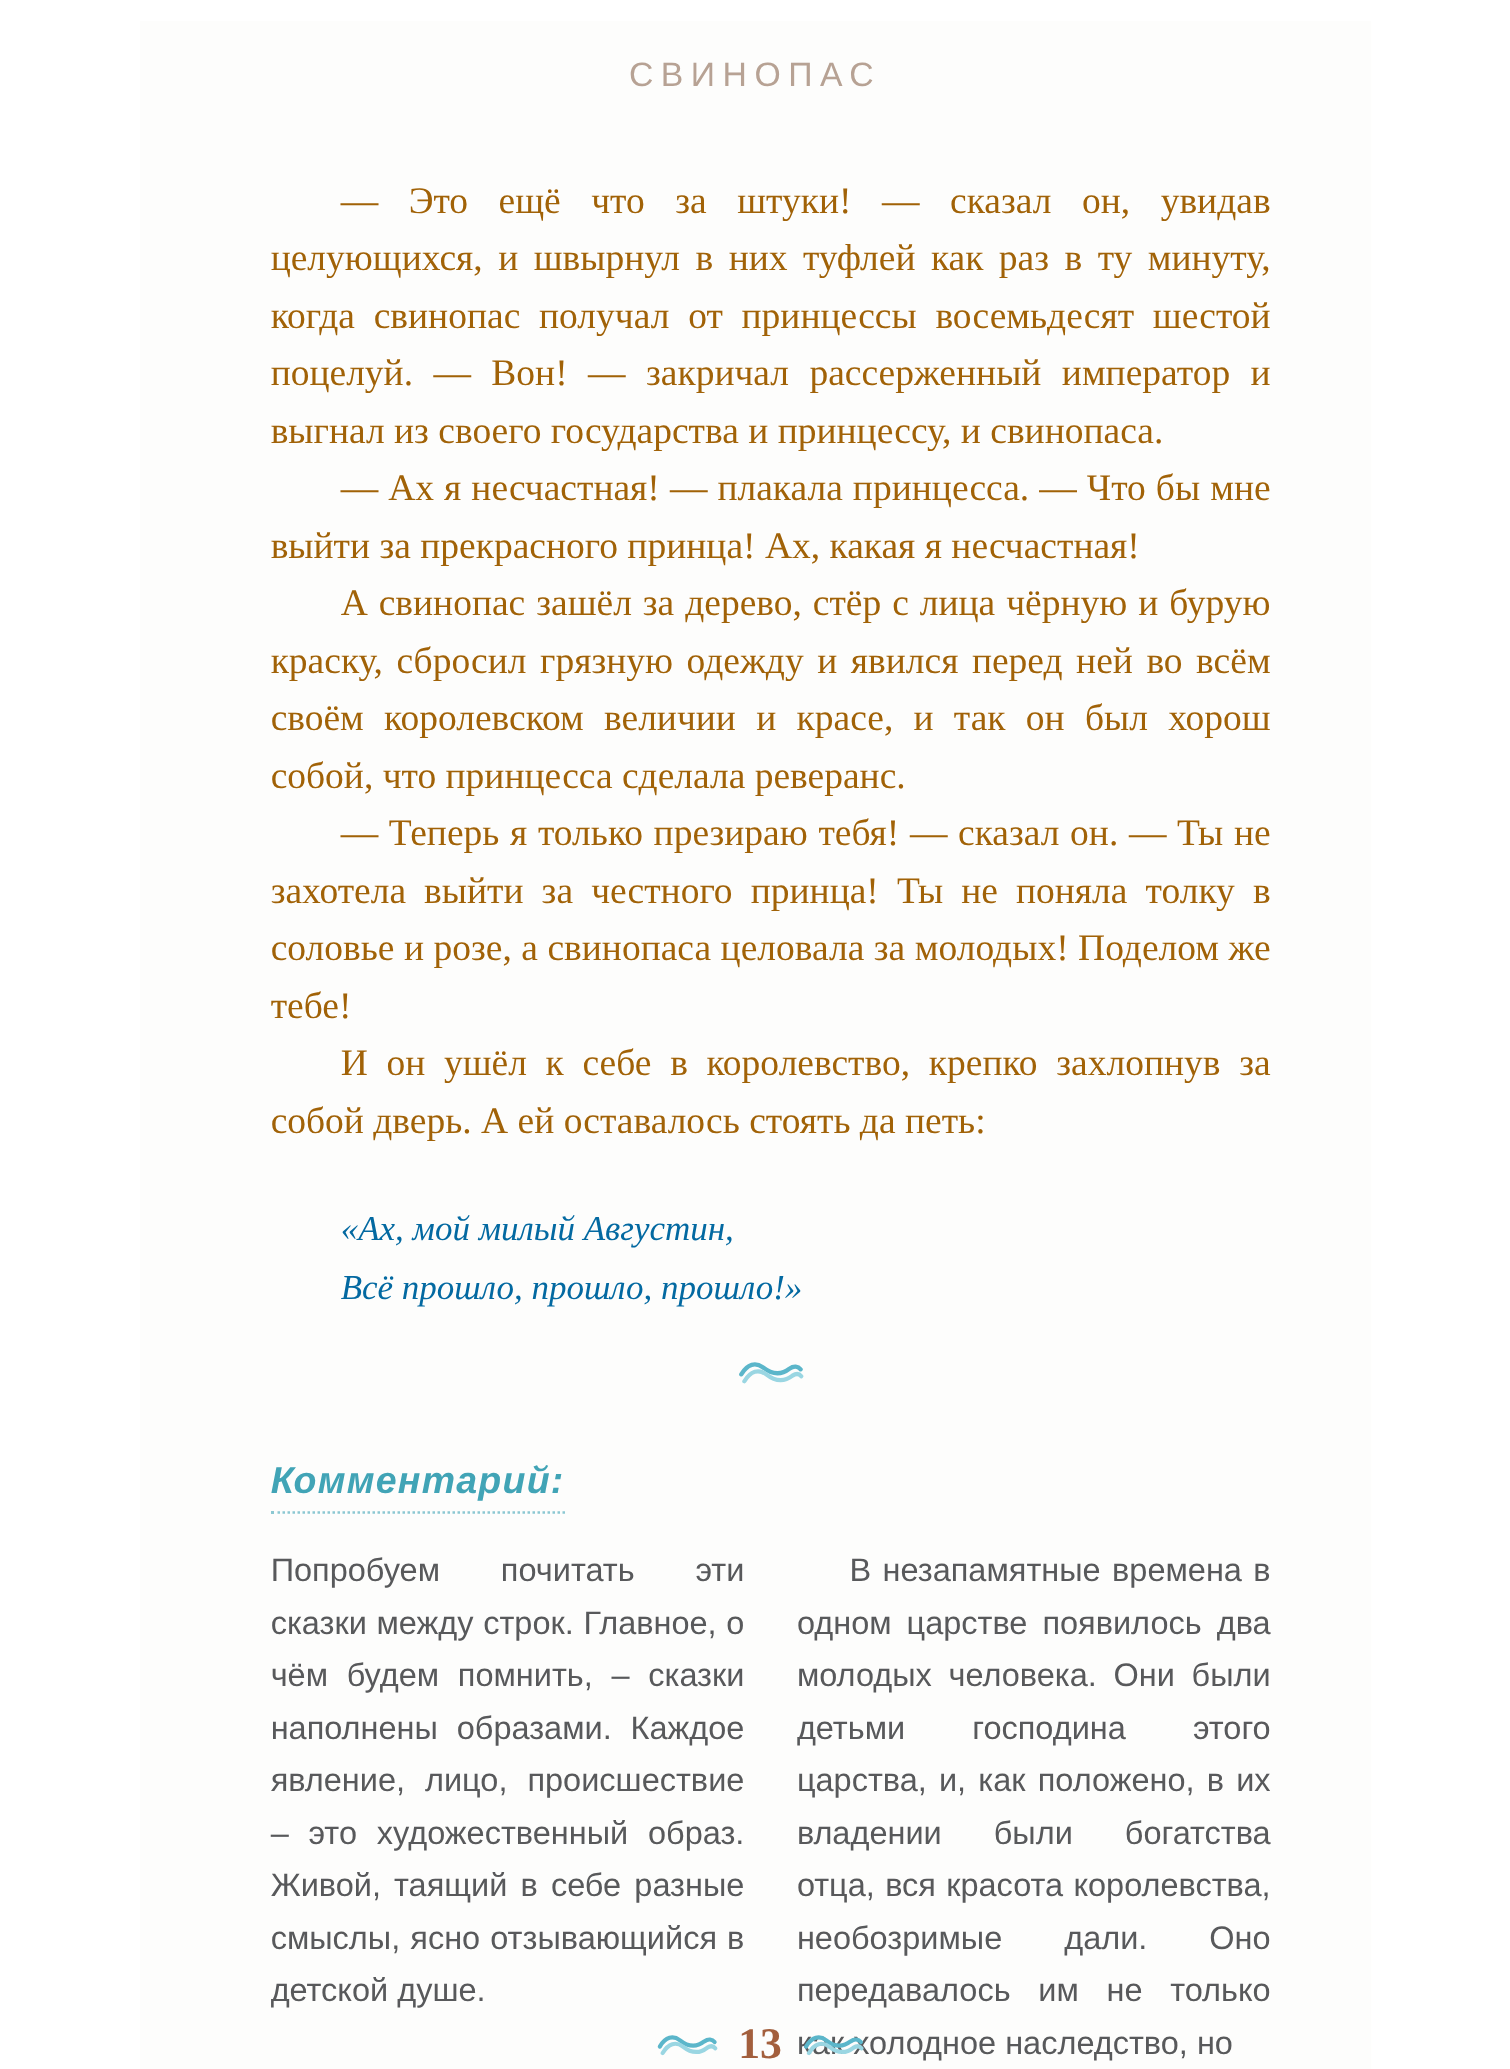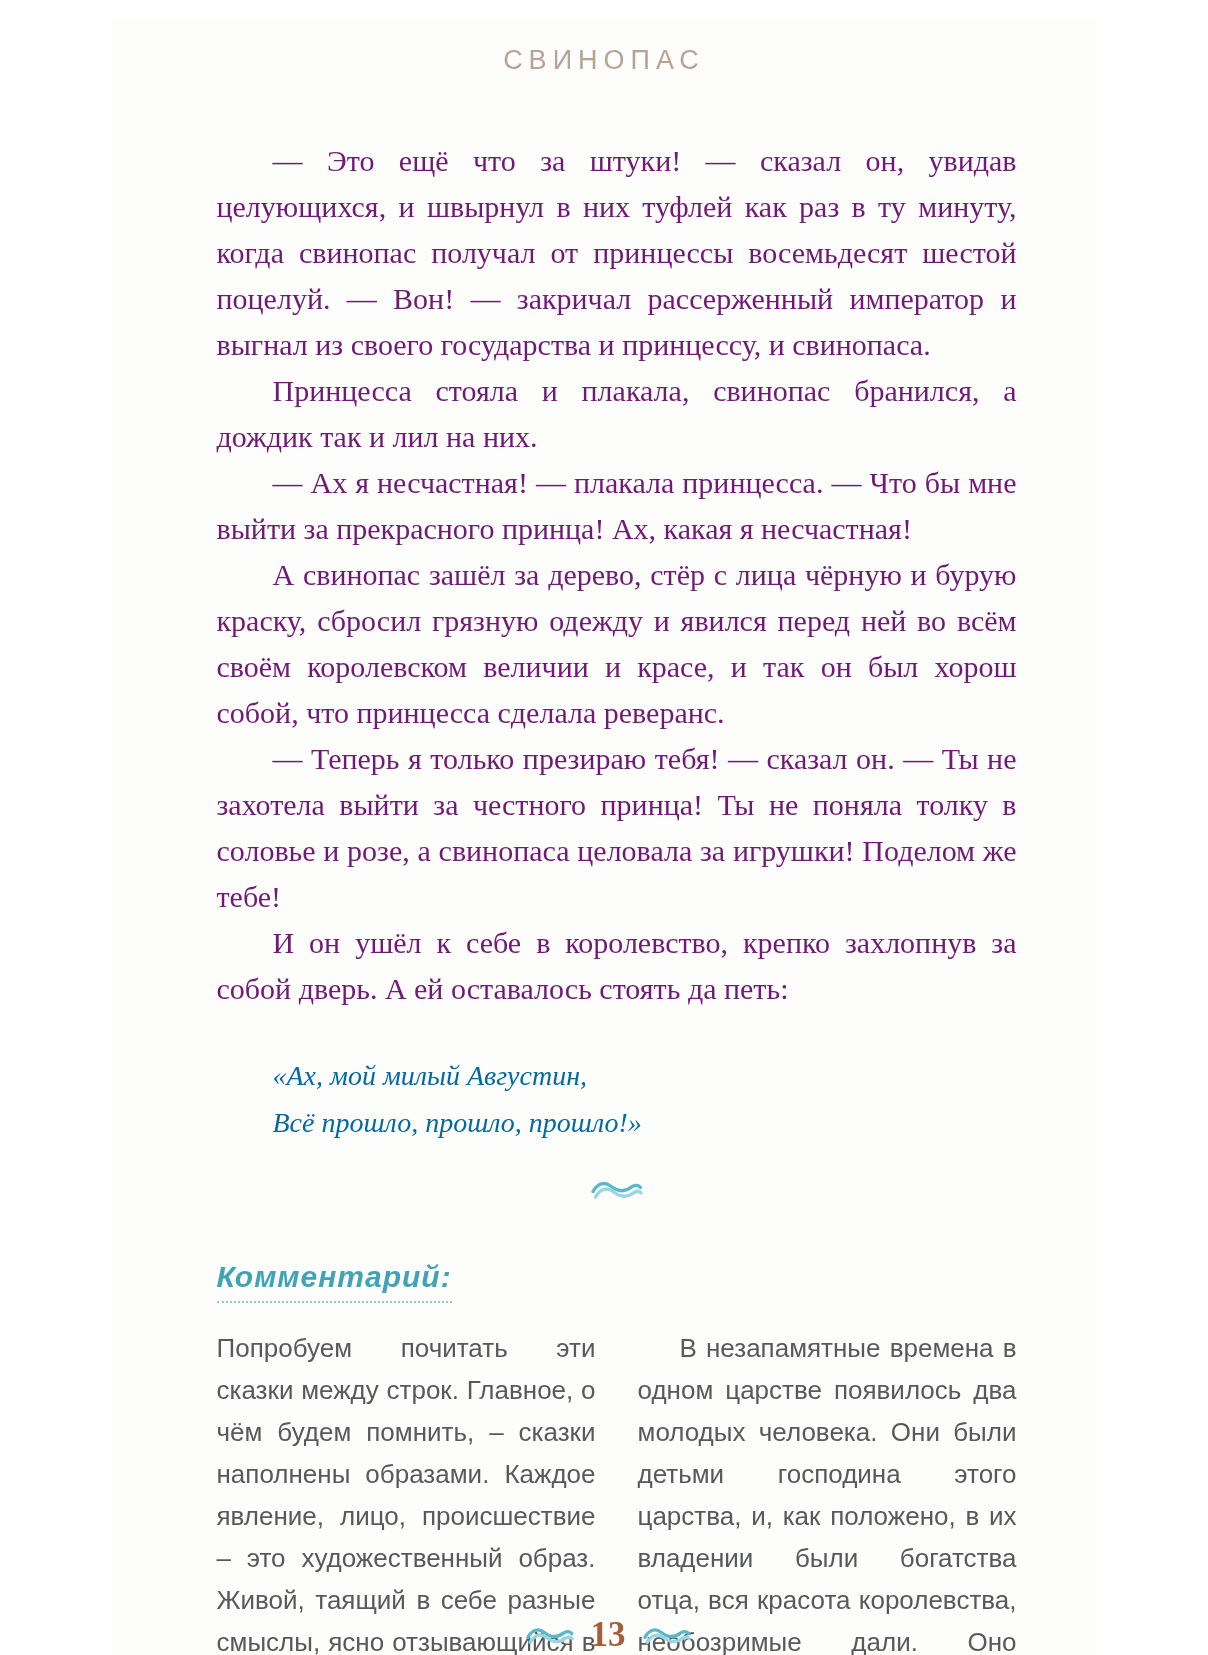--- a/index.html
+++ b/index.html
@@ -24,21 +24,21 @@
     font-family: "Liberation Sans", sans-serif;
     font-weight: 400;
     font-size: 27px;
     letter-spacing: 6px;
     color: #b7a294;
   }
   .story {
     margin: 62px 80px 0 105px;
     font-size: 30px;
     line-height: 46px;
-    color: #701a75;
+    color: #a16207;
     text-align: justify;
   }
   .story p {
     margin: 0;
     text-indent: 56px;
   }
   .poem {
     margin: 40px 80px 0 161px;
     font-style: italic;
     font-size: 28px;
@@ -103,24 +103,23 @@
 </style>
 </head>
 <body>
 
 <div class="page">
 
   <h1 class="chapter-title">СВИНОПАС</h1>
 
   <div class="story">
     <p>—  Это ещё что за штуки! — сказал он, увидав целующихся, и швырнул в них туфлей как раз в ту минуту, когда свинопас получал от принцессы восемьдесят шестой поцелуй. — Вон! — закричал рассерженный император и выгнал из своего государства и принцессу, и свинопаса.</p>
-    <p>Принцесса стояла и плакала, свинопас бранился, а дождик так и лил на них.</p>
     <p>—  Ах я несчастная! — плакала принцесса. — Что бы мне выйти за прекрасного принца! Ах, какая я несчастная!</p>
     <p>А свинопас зашёл за дерево, стёр с лица чёрную и бурую краску, сбросил грязную одежду и явился перед ней во всём своём королевском величии и красе, и так он был хорош собой, что принцесса сделала реверанс.</p>
-    <p>—  Теперь я только презираю тебя! — сказал он. — Ты не захотела выйти за честного принца! Ты не поняла толку в соловье и розе, а свинопаса целовала за игрушки! Поделом же тебе!</p>
+    <p>—  Теперь я только презираю тебя! — сказал он. — Ты не захотела выйти за честного принца! Ты не поняла толку в соловье и розе, а свинопаса целовала за молодых! Поделом же тебе!</p>
     <p>И он ушёл к себе в королевство, крепко захлопнув за собой дверь. А ей оставалось стоять да петь:</p>
   </div>
 
   <div class="poem">
     <div>«Ах, мой милый Августин,</div>
     <div>Всё прошло, прошло, прошло!»</div>
   </div>
 
   <div class="divider">
     <svg class="wave-svg" width="54" height="26" viewBox="0 0 54 26" fill="none" xmlns="http://www.w3.org/2000/svg">

